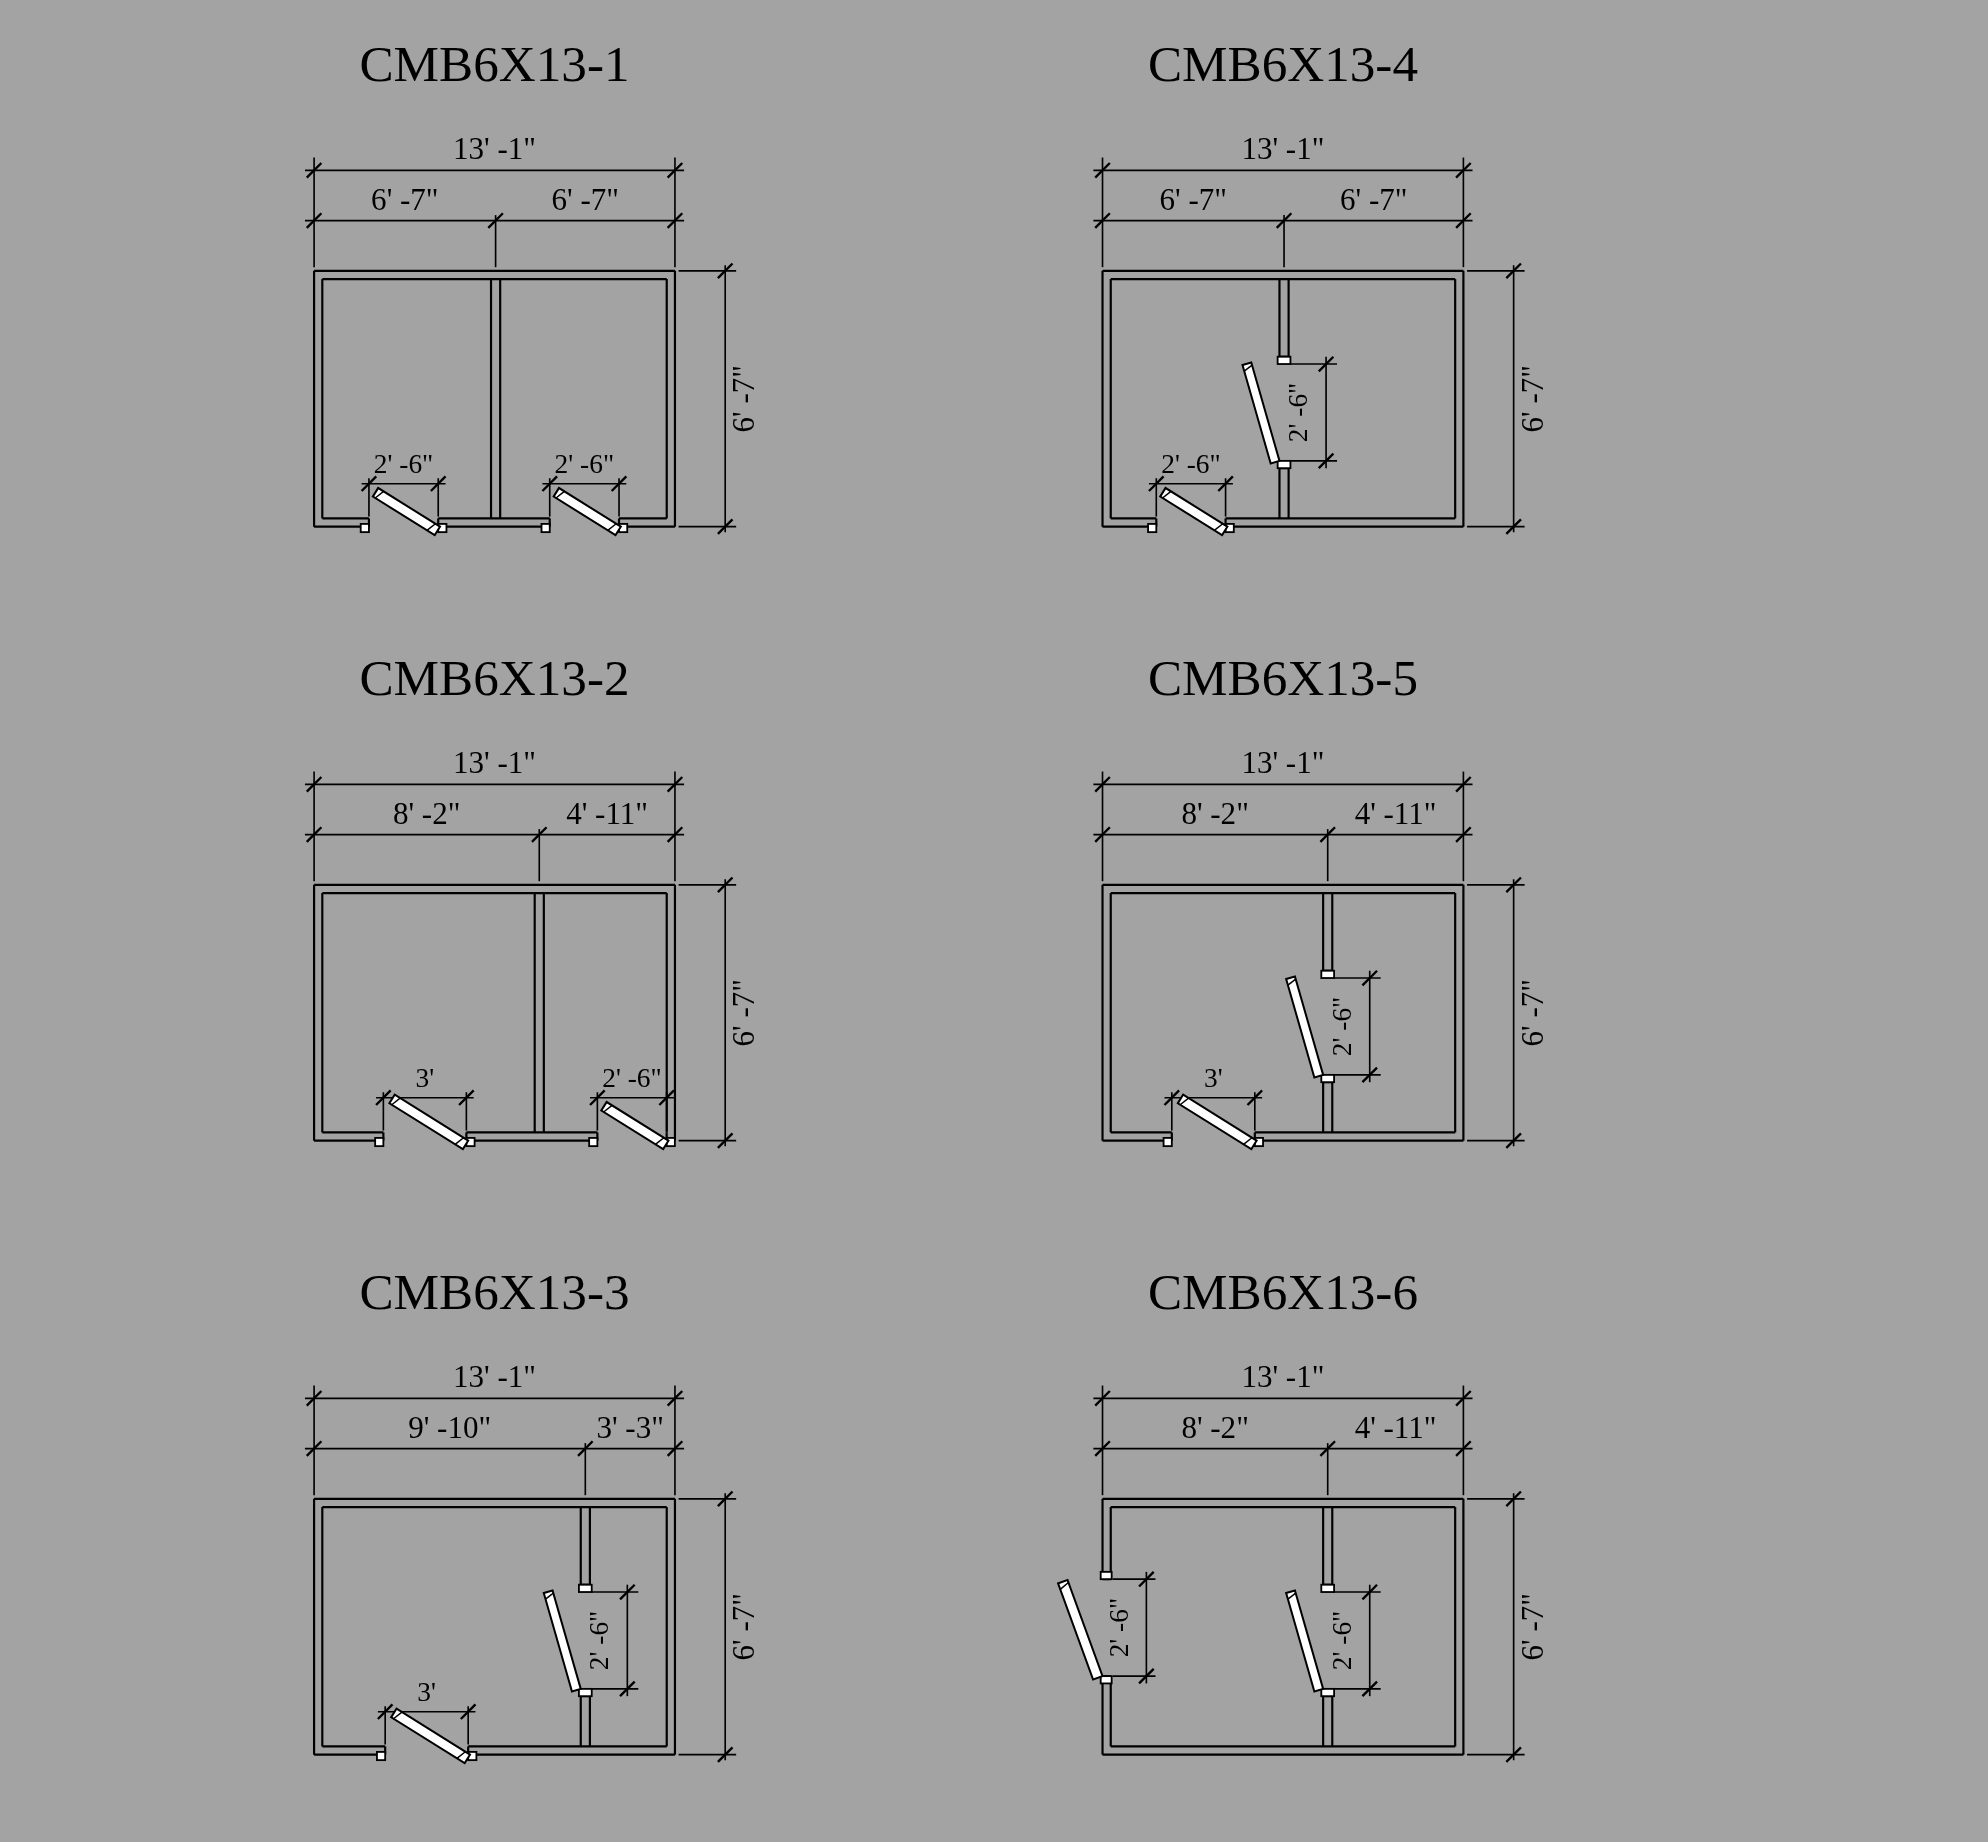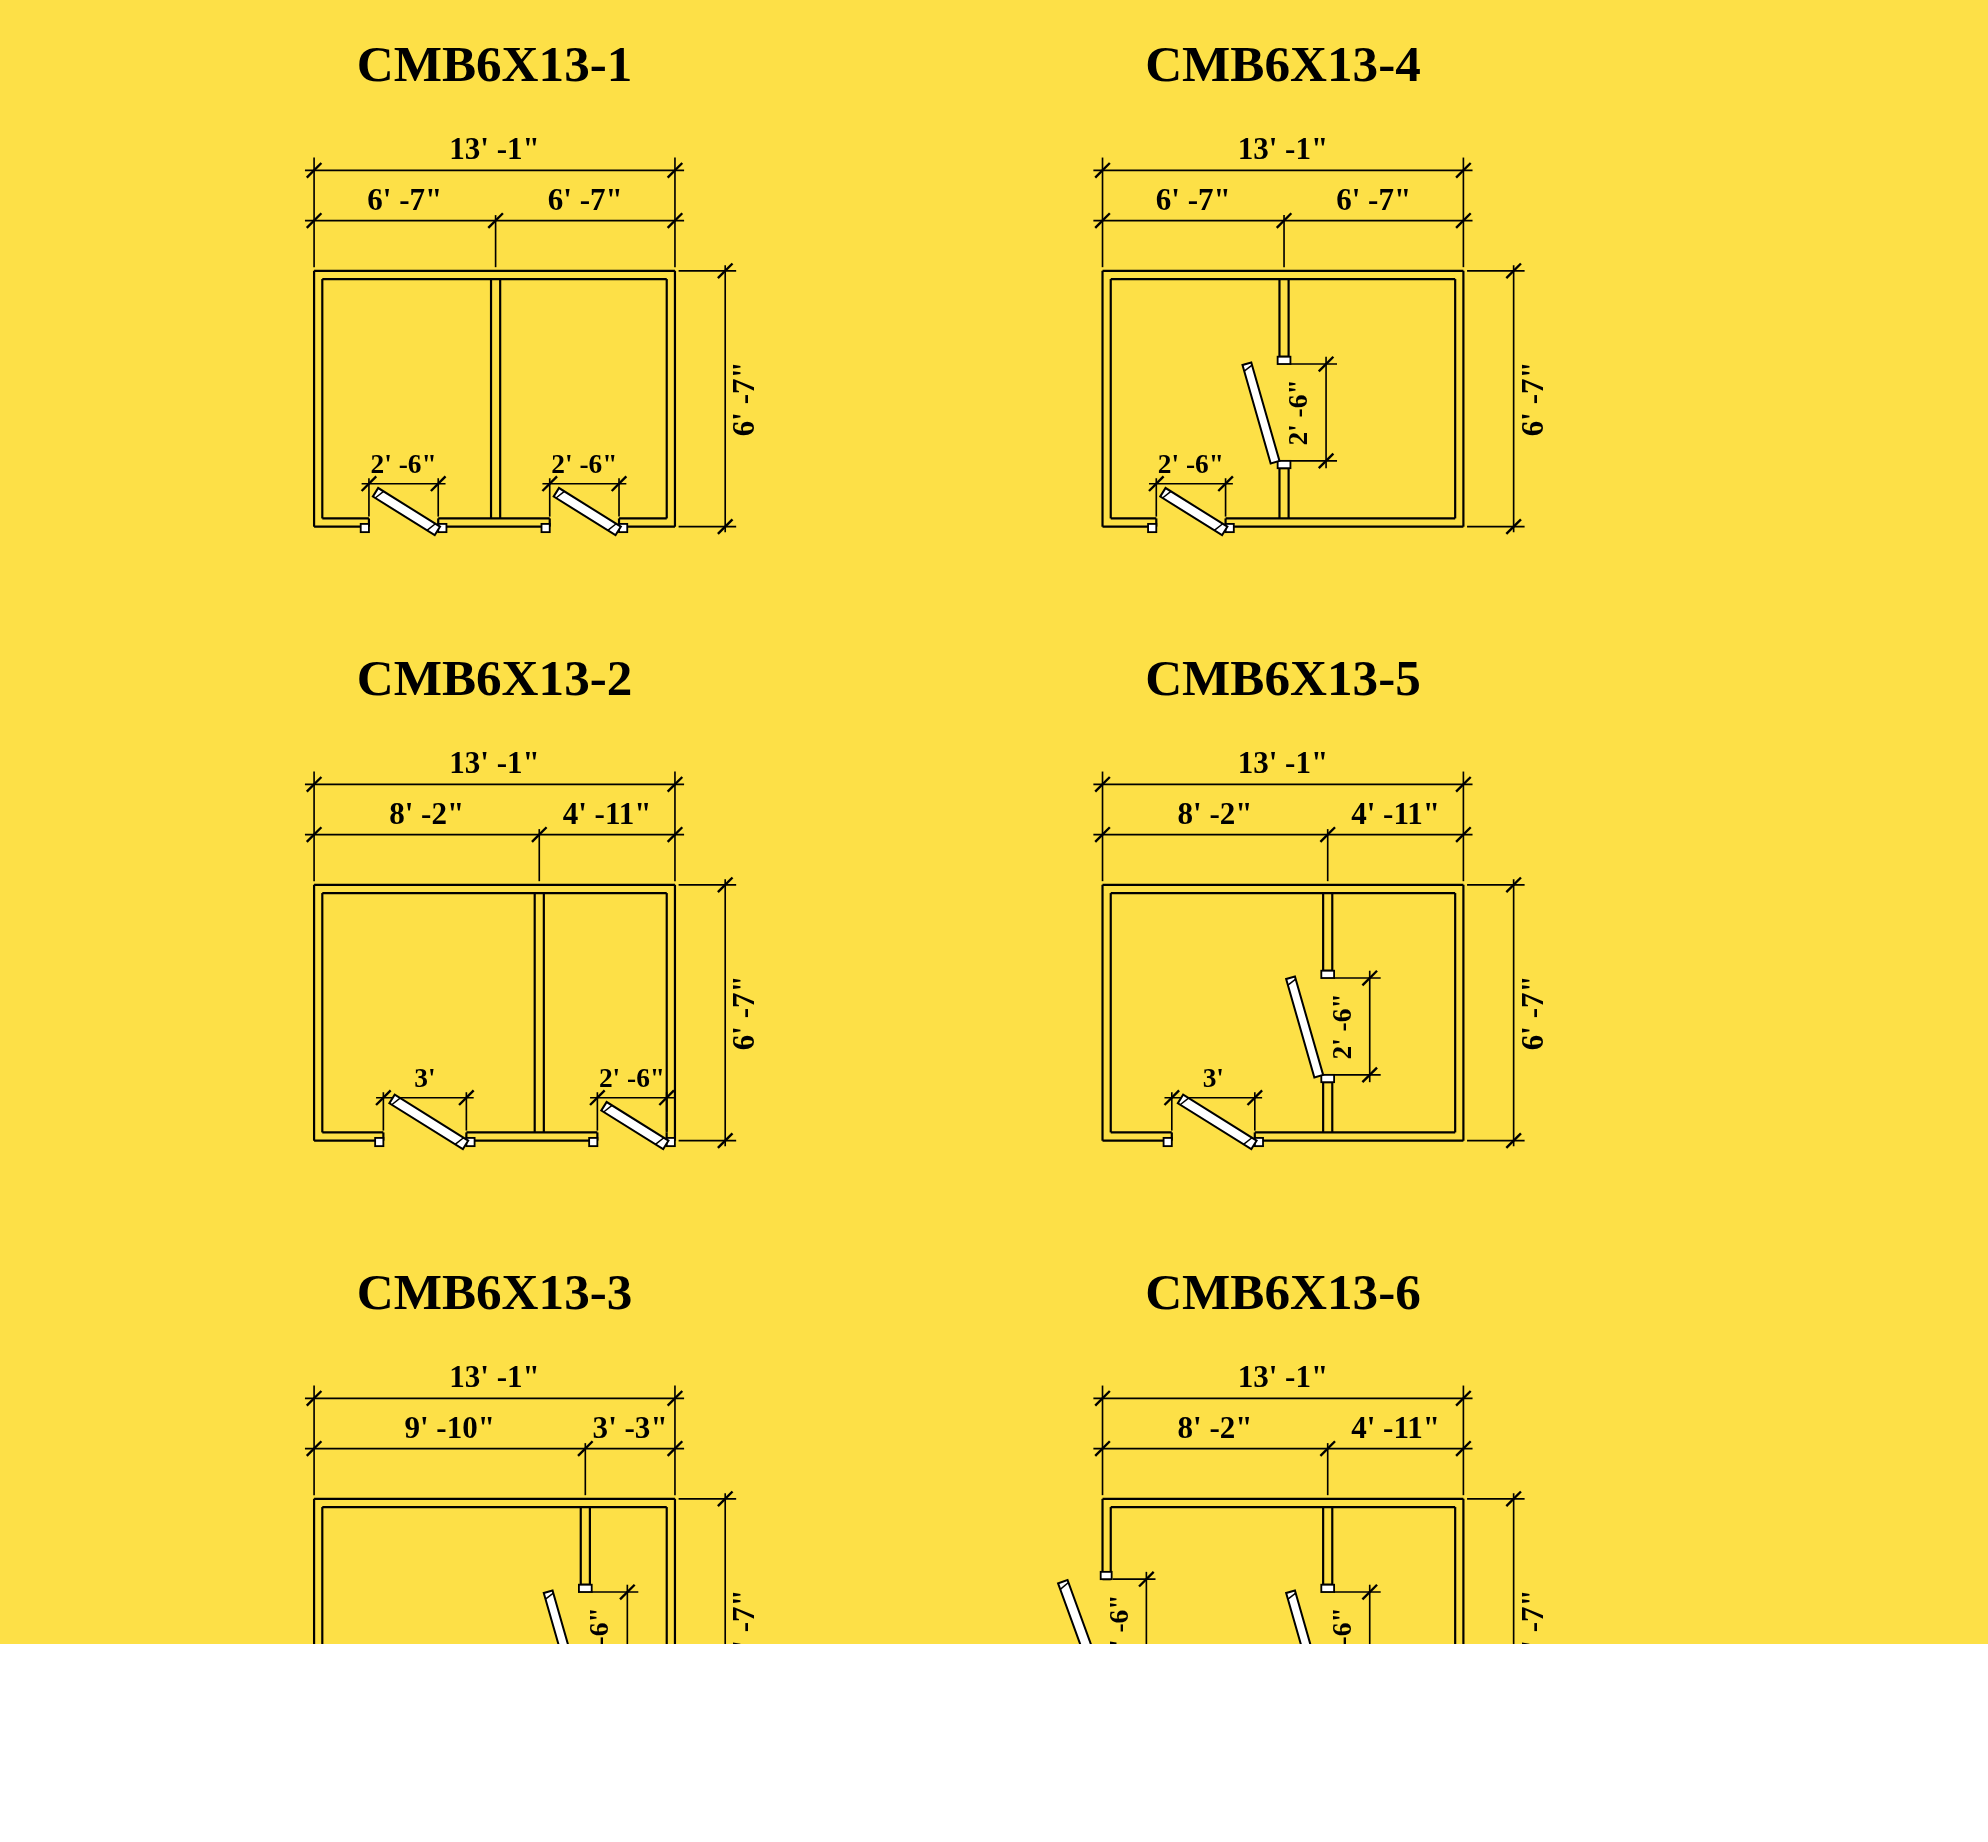--- a/index.html
+++ b/index.html
@@ -1,22 +1,21 @@
 <!DOCTYPE html>
 <html style="font-size:14.6px"><head>
 <meta charset="utf-8">
 <style>
   html,body{margin:0;padding:0;background:#ffffff;}
   .sheet{
-    width:1988px;height:1644px;background:#fde047;
+    width:1988px;height:1842px;background:#a3a3a3;
     display:grid;
     grid-template-columns:994px 994px;
     grid-template-rows:614px 614px 614px;
     font-family:"Liberation Serif", serif;
-    font-weight:bold;
   }
   .panel{width:994px;height:614px;overflow:hidden;}
   .panel svg{display:block;}
   text{font-family:"Liberation Serif", serif;}
 </style>
 </head>
 <body>
 
 <div class="sheet">
   <figure class="panel">

